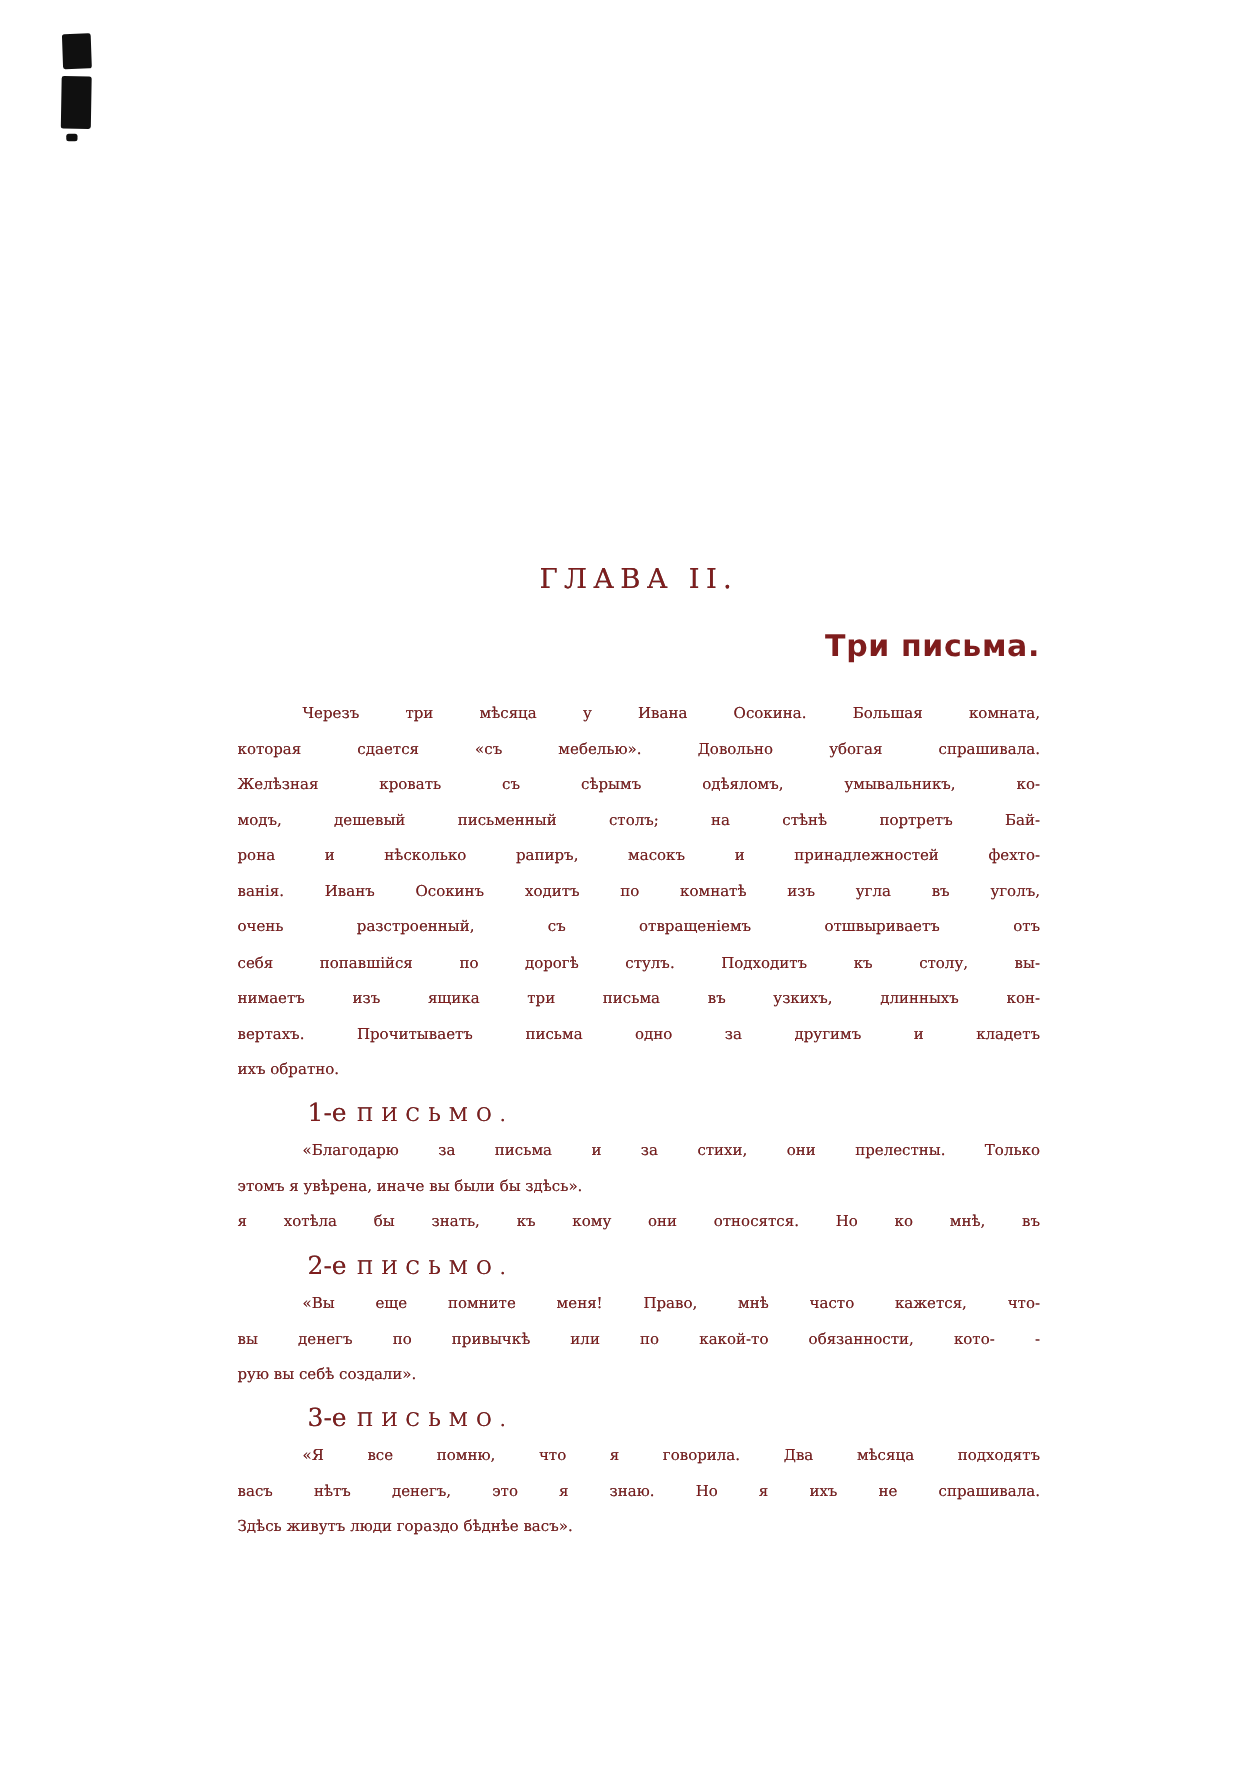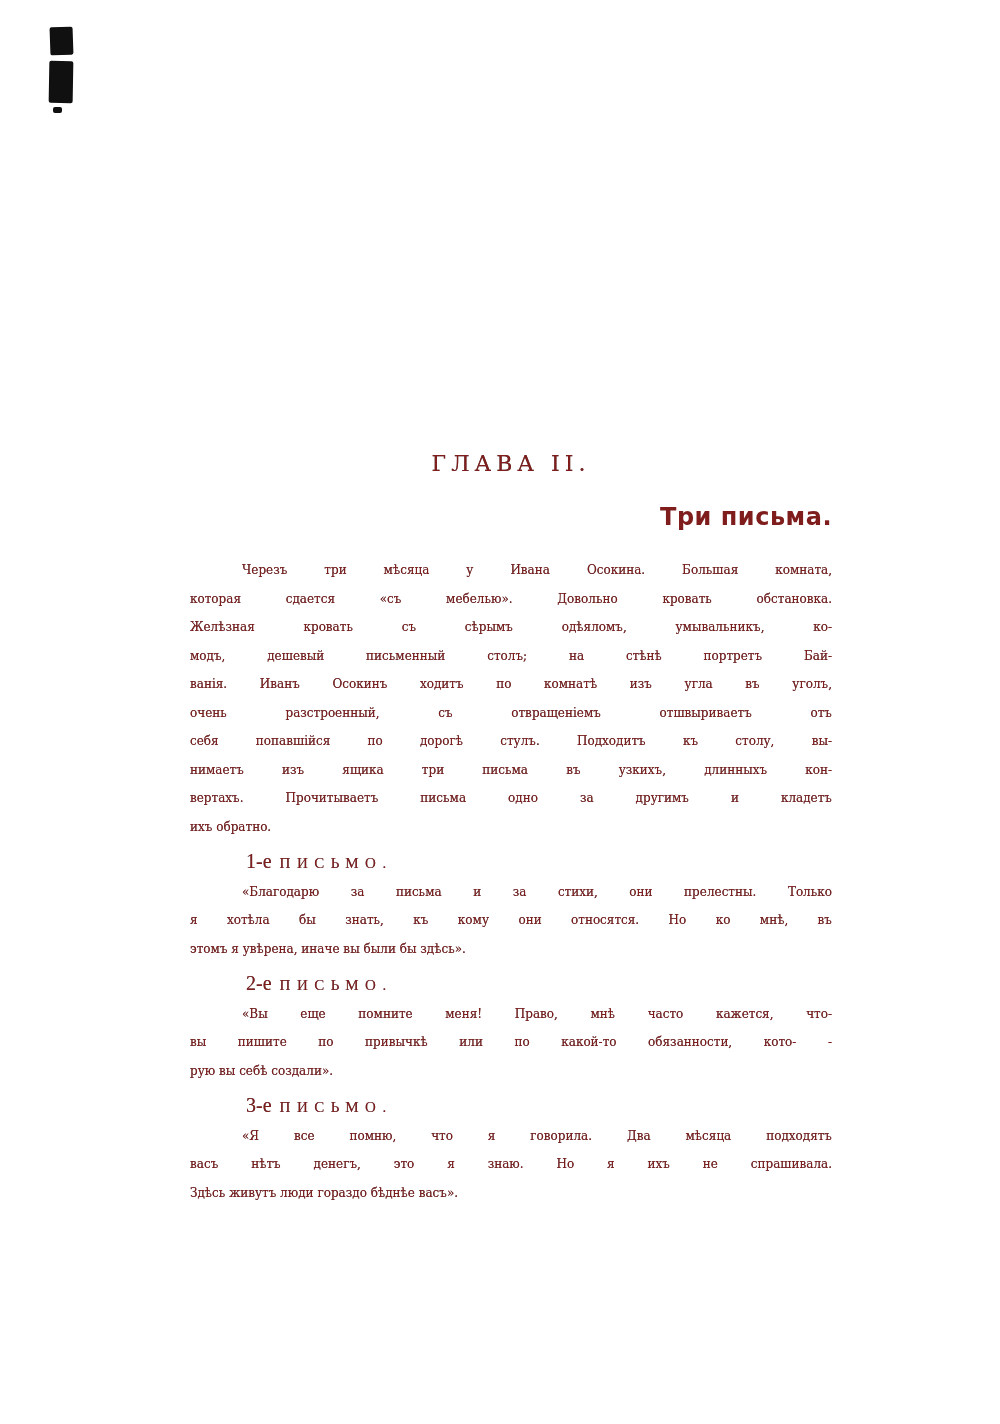--- a/index.html
+++ b/index.html
@@ -52,21 +52,20 @@
   }
   .line.first { text-indent: 52px; }
   .line.lastline { text-align: center; text-align-last: left; }
 
   .letter-heading {
     margin-top: 6px;
     padding-left: 56px;
     font-size: 20px;
     line-height: 28.5px;
     text-shadow: 0 0 0.5px rgba(0,0,0,0.6);
-    font-family: Liberation Serif, serif;
   }
   .letter-heading .spaced-word {
     text-transform: uppercase;
     font-size: 15px;
     letter-spacing: 6.5px;
     margin-left: 8px;
   }
 
   
   .artifact {
@@ -87,46 +86,47 @@
   <div class="artifact a2"></div>
   <div class="artifact a3"></div>
 
   <div class="text-block">
 
     <div class="chapter-heading">ГЛАВА II.</div>
     <div class="chapter-title">Три письма.</div>
 
     <div class="para">
       <div class="line first">Черезъ три мѣсяца у Ивана Осокина. Большая комната,</div>
-      <div class="line">которая сдается «съ мебелью». Довольно кровать обстановка.</div>
+      <div class="line">которая сдается «съ мебелью». Довольно убогая спрашивала.</div>
       <div class="line">Желѣзная кровать съ сѣрымъ одѣяломъ, умывальникъ, ко-</div>
       <div class="line">модъ, дешевый письменный столъ; на стѣнѣ портретъ Бай-</div>
+      <div class="line">рона и нѣсколько рапиръ, масокъ и принадлежностей фехто-</div>
       <div class="line">ванія. Иванъ Осокинъ ходитъ по комнатѣ изъ угла въ уголъ,</div>
       <div class="line">очень разстроенный, съ отвращеніемъ отшвыриваетъ отъ</div>
       <div class="line">себя попавшійся по дорогѣ стулъ. Подходитъ къ столу, вы-</div>
       <div class="line">нимаетъ изъ ящика три письма въ узкихъ, длинныхъ кон-</div>
       <div class="line">вертахъ. Прочитываетъ письма одно за другимъ и кладетъ</div>
       <div class="line lastline">ихъ обратно.</div>
     </div>
 
     <div class="letter-heading">
       <span class="heading-num">1-е</span><span class="spaced-word">письмо.</span>
     </div>
     <div>
       <div class="line first">«Благодарю за письма и за стихи, они прелестны. Только</div>
+      <div class="line lastline">этомъ я увѣрена, иначе вы были бы здѣсь».</div>
       <div class="line">я хотѣла бы знать, къ кому они относятся. Но ко мнѣ, въ</div>
-      <div class="line lastline">этомъ я увѣрена, иначе вы были бы здѣсь».</div>
     </div>
 
     <div class="letter-heading">
       <span class="heading-num">2-е</span><span class="spaced-word">письмо.</span>
     </div>
     <div>
       <div class="line first">«Вы еще помните меня! Право, мнѣ часто кажется, что-</div>
-      <div class="line">вы пишите по привычкѣ или по какой-то обязанности, кото- -</div>
+      <div class="line">вы денегъ по привычкѣ или по какой-то обязанности, кото- -</div>
       <div class="line lastline">рую вы себѣ создали».</div>
     </div>
 
     <div class="letter-heading">
       <span class="heading-num">3-е</span><span class="spaced-word">письмо.</span>
     </div>
     <div>
       <div class="line first">«Я все помню, что я говорила. Два мѣсяца подходятъ</div>
       <div class="line">васъ нѣтъ денегъ, это я знаю. Но я ихъ не спрашивала.</div>
       <div class="line lastline">Здѣсь живутъ люди гораздо бѣднѣе васъ».</div>

